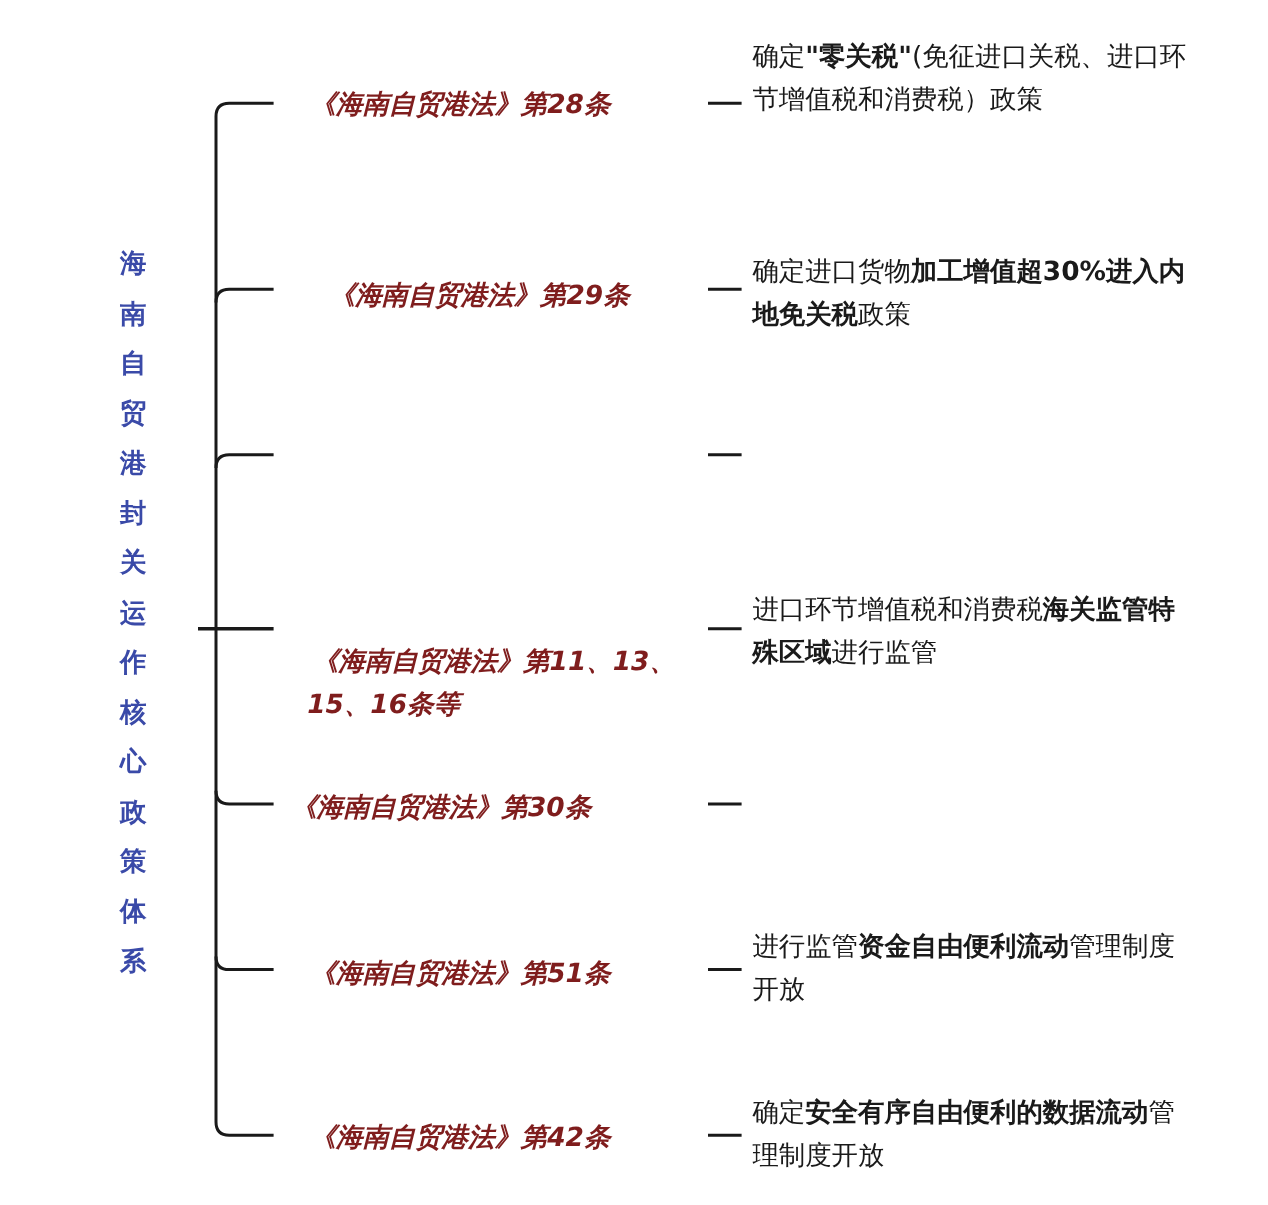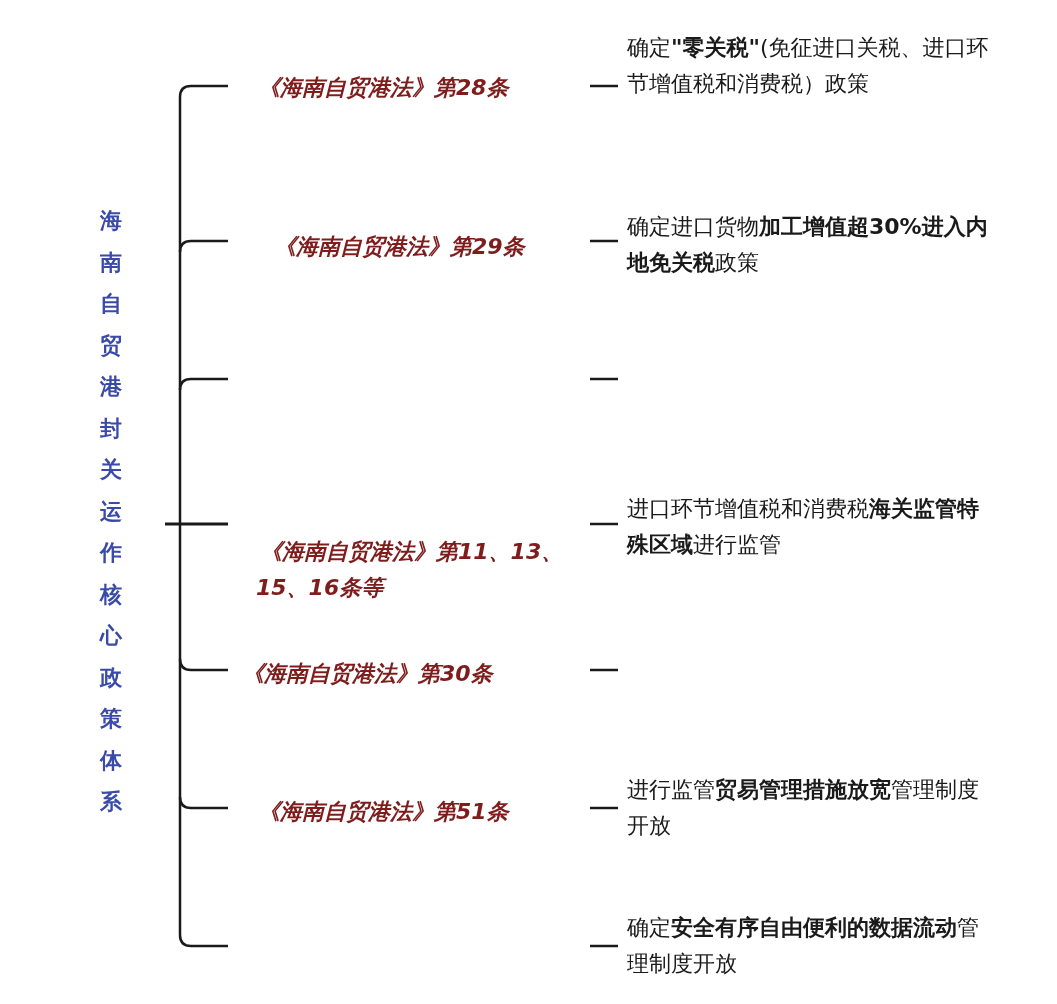--- a/index.html
+++ b/index.html
@@ -102,30 +102,31 @@
       <path d="M590 808 L618 808"></path>
       <path d="M590 946 L618 946"></path>
     </g>
   </svg>
 
   <div class="law-label" style="left:258px; top:70px;">《海南自贸港法》第28条</div>
   <div class="law-label" style="left:274px; top:229px;">《海南自贸港法》第29条</div>
   <div class="law-label multi" style="left:256px; top:514px; text-indent:4px;margin-top:20px;">《海南自贸港法》第11、13、15、16条等</div>
   <div class="law-label" style="left:242px; top:656px;font-style:italic;">《海南自贸港法》第30条</div>
   <div class="law-label" style="left:258px; top:794px;">《海南自贸港法》第51条</div>
+  <div class="law-label" style="left:258px; top:931px;">《海南自贸港法》第42条</div>
 
   <div class="policy" style="top:30px;">
     <span>确定</span><b>"零关税"</b><span>(免征进口关税、进口环节增值税和消费税）政策</span>
   </div>
   <div class="policy" style="top:209px;">
     <span>确定进口货物</span><b>加工增值超30%进入内地免关税</b><span>政策</span>
   </div>
   <div class="policy" style="top:491px;">
     <span>进口环节增值税和消费税</span><b>海关监管特殊区域</b><span>进行监管</span>
   </div>
   <div class="policy" style="top:772px;">
-    <span>进行监管</span><b>贸易管理措施放宽</b><span>管理制度开放</span>
+    <span>进行监管</span><b>资金自由便利流动</b><span>管理制度开放</span>
   </div>
   <div class="policy" style="top:910px;">
     <span>确定</span><b>安全有序自由便利的数据流动</b><span>管理制度开放</span>
   </div>
 
 </div>
 
 </body></html>

